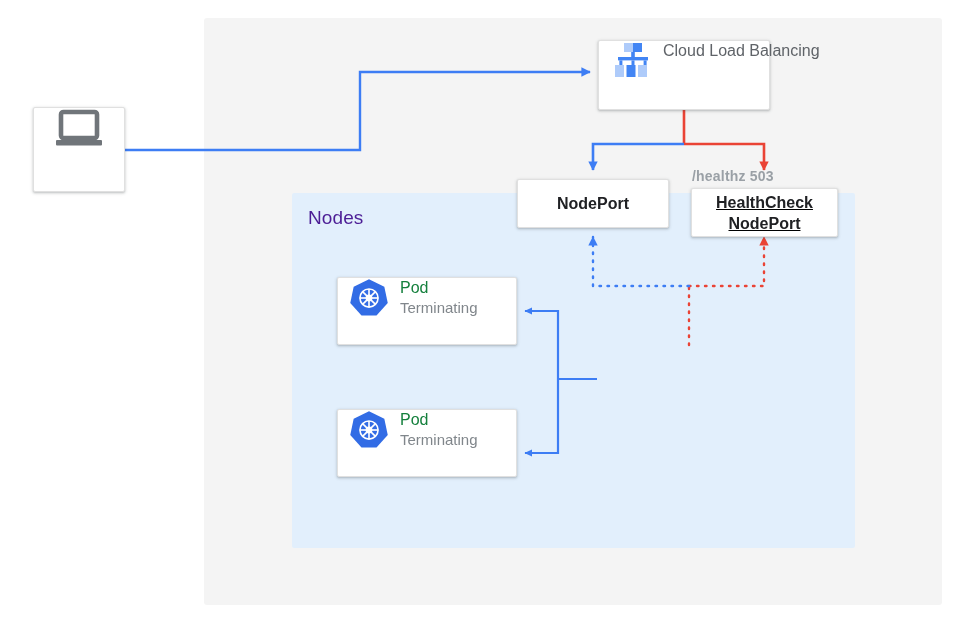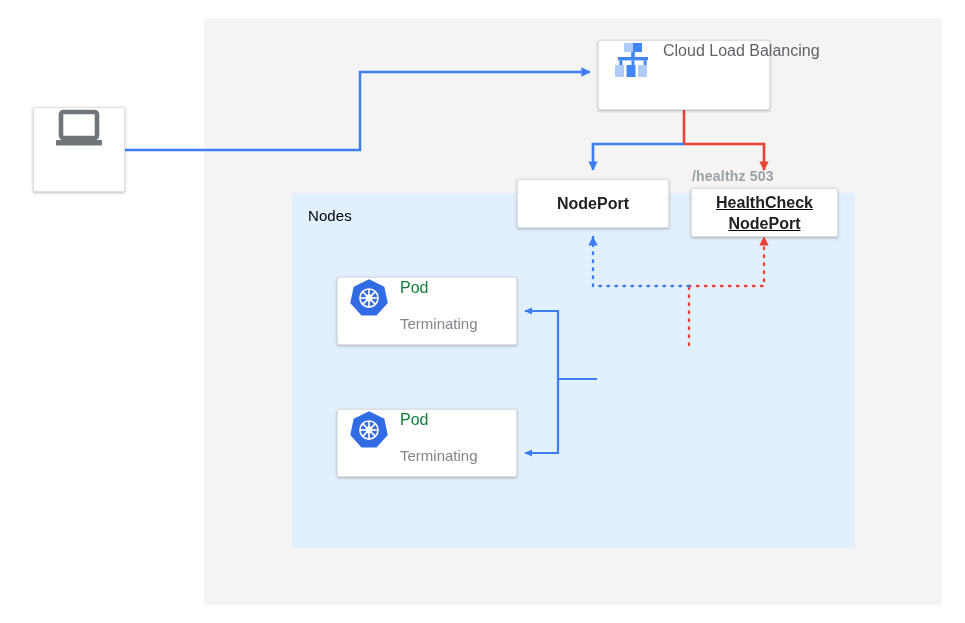--- a/index.html
+++ b/index.html
@@ -7,32 +7,32 @@
        font-family:"Liberation Sans","DejaVu Sans",sans-serif;}
 
   #canvas{position:absolute;left:0;top:0;width:965px;height:623px;}
 
   
   .panel-outer{position:absolute;left:204px;top:18px;width:738px;height:587px;
                background:#f4f4f4;border-radius:3px;}
   .panel-nodes{position:absolute;left:292px;top:193px;width:563px;height:355px;
                background:#e2effc;border-radius:2px;}
   .panel-nodes-label{position:absolute;left:308px;top:207px;
-               font-size:15px;color:#000000;letter-spacing:.1px;}
+               font-size:19px;color:#4c1d95;letter-spacing:.1px;}
 
   
   .card{position:absolute;background:#ffffff;border:1px solid #e0e0e0;
         box-shadow:0 1px 2px rgba(60,64,67,.22),0 1px 3px 1px rgba(60,64,67,.10);
         border-radius:2px;box-sizing:border-box;}
 
   .card-row{display:flex;align-items:flex-start;height:100%;border-radius:24px;}
   .card-ico{flex:0 0 auto;display:flex;align-items:center;justify-content:center;}
   .card-txt{display:flex;flex-direction:column;justify-content:center;}
   .t-main{font-size:16px;color:#15803d;line-height:20px;white-space:nowrap;}
-  .t-sub{font-size:15px;color:#80868b;line-height:20px;white-space:nowrap;margin-top:16px;}
+  .t-sub{font-size:15px;color:#80868b;line-height:20px;white-space:nowrap;}
 
   
   #card-client{left:33px;top:107px;width:92px;height:85px;}
   #card-client .card-row{justify-content:center;}
 
   
   #card-lb{left:598px;top:40px;width:172px;height:70px;}
   #card-lb .card-ico{width:64px;}
   #card-lb .t-main{font-size:16px;color:#5f6368;}
 

